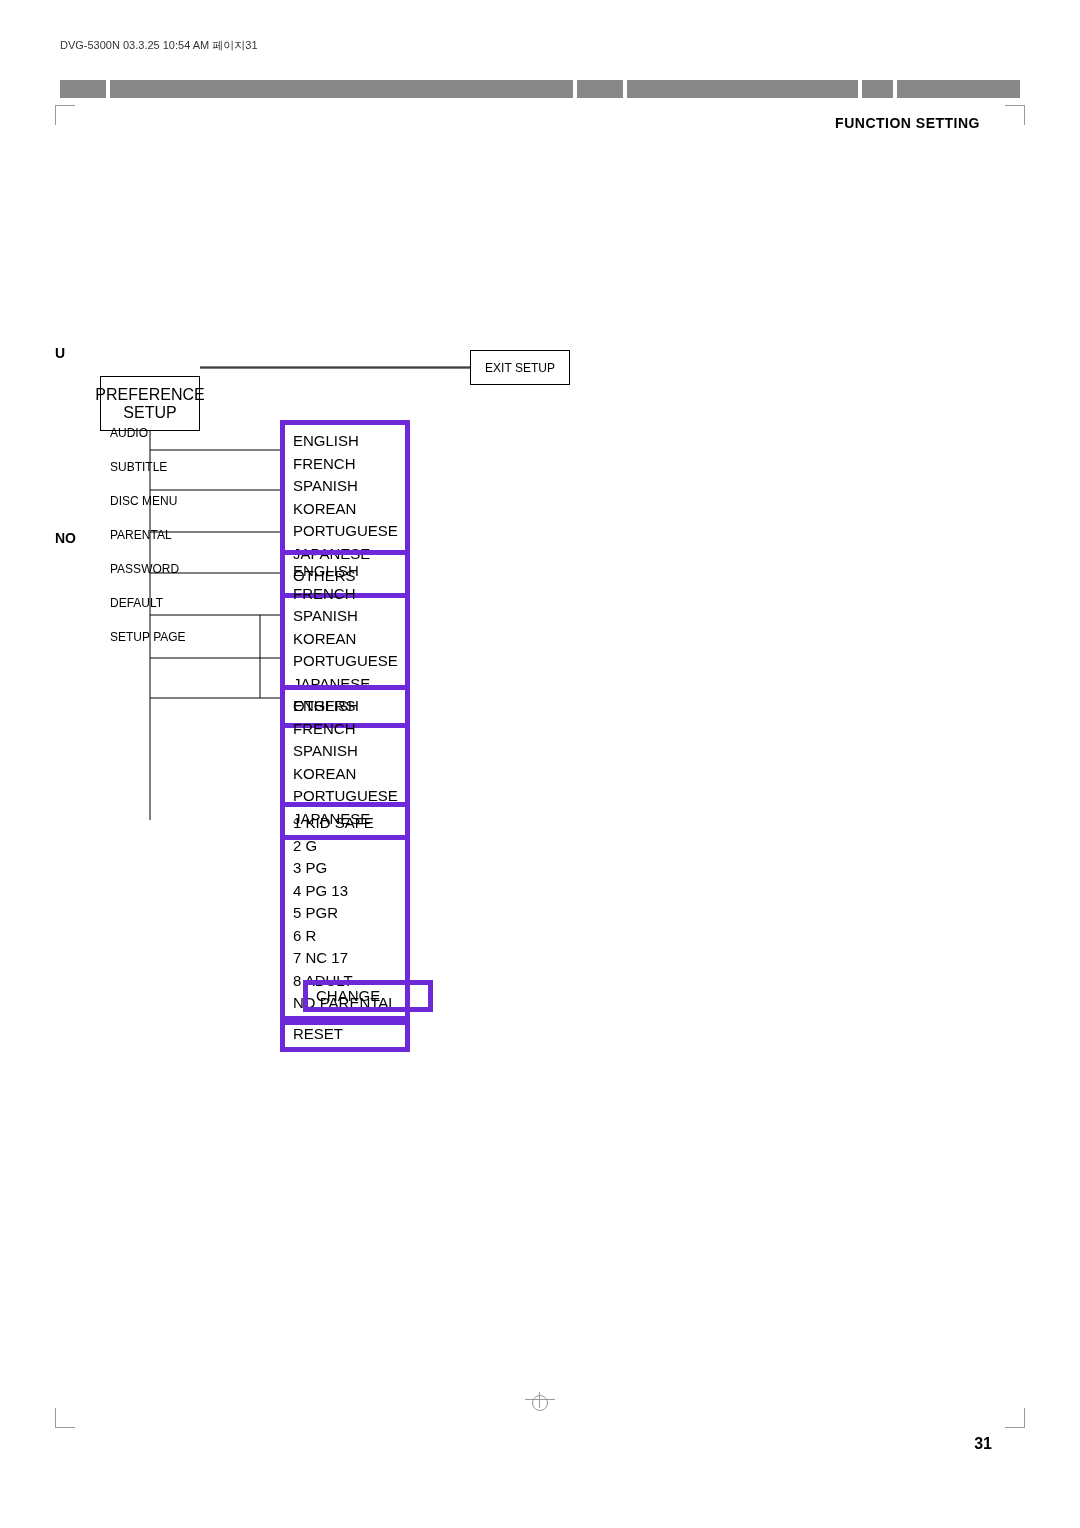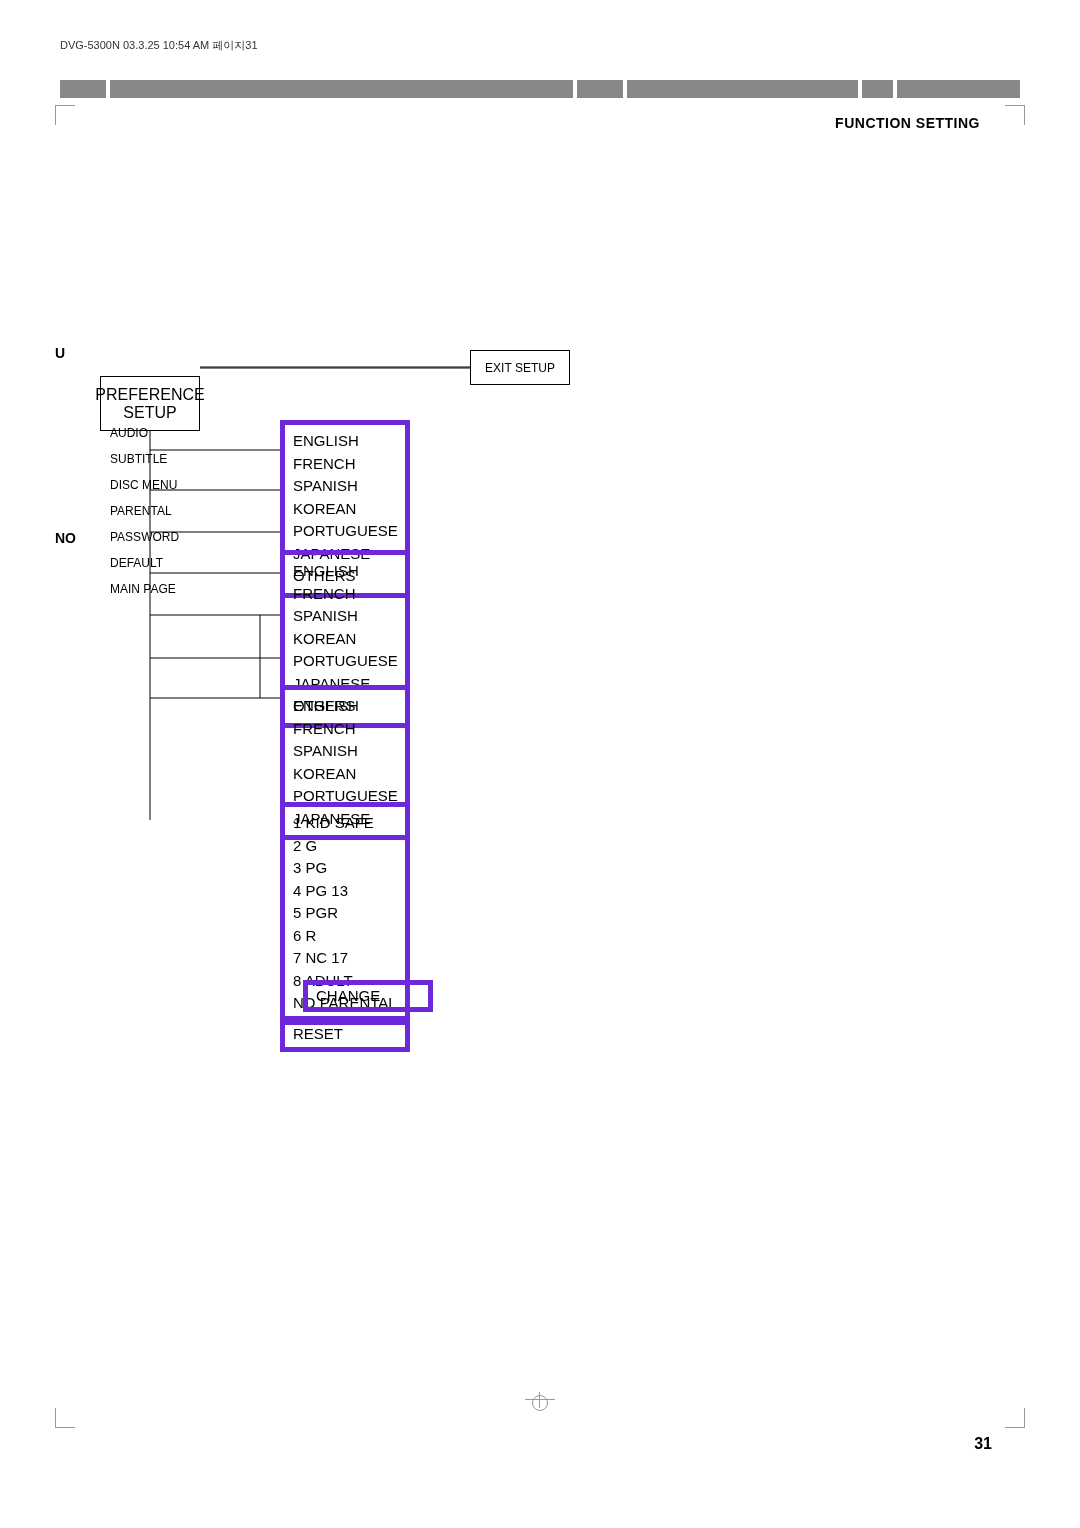--- a/index.html
+++ b/index.html
@@ -139,21 +139,21 @@
       font-size: 12px;
     }
 
     
     .menu-items {
       position: absolute;
       top: 80px;
       left: 10px;
       display: flex;
       flex-direction: column;
-      gap: 0px;
+      gap: 8px;
     }
 
     .menu-item {
       font-size: 12px;
       color: #000;
       padding: 6px 0 6px 0;
       text-align: left;
     }
 
     
@@ -252,21 +252,21 @@
 
   <div class="box exit-box">EXIT SETUP</div>
 
   <div class="menu-items">
     <div class="menu-item">AUDIO</div>
     <div class="menu-item">SUBTITLE</div>
     <div class="menu-item">DISC MENU</div>
     <div class="menu-item">PARENTAL</div>
     <div class="menu-item">PASSWORD</div>
     <div class="menu-item">DEFAULT</div>
-    <div class="menu-item">MAIN PAGE</div>
+    <div class="menu-item">SETUP PAGE</div>
   </div>
 
   <div class="panel-box" style="top: 80px; left: 180px;">
     ENGLISH<br>FRENCH<br>SPANISH<br>KOREAN<br>PORTUGUESE<br>JAPANESE<br>OTHERS
   </div>
 
   <div class="panel-box" style="top: 210px; left: 180px;">
     ENGLISH<br>FRENCH<br>SPANISH<br>KOREAN<br>PORTUGUESE<br>JAPANESE<br>OTHERS
   </div>
 

